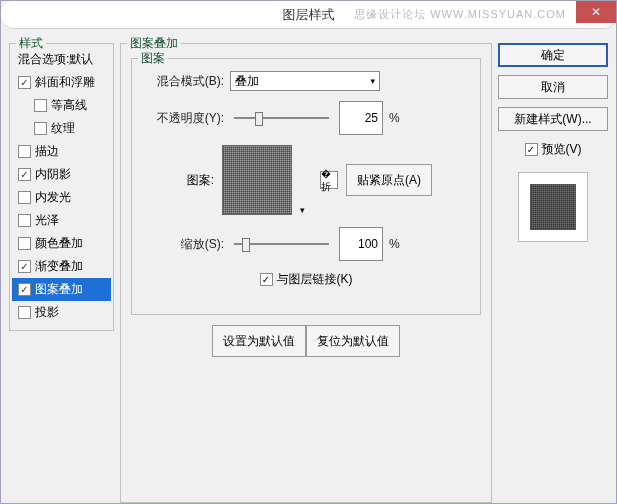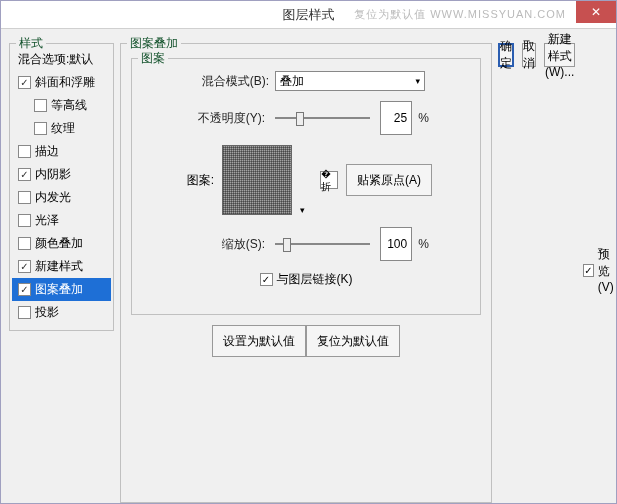--- a/index.html
+++ b/index.html
@@ -1,70 +1,70 @@
 <!DOCTYPE html>
 <html><head>
 <meta charset="utf-8">
 <style>
 * { box-sizing: border-box; margin: 0; padding: 0; font-family: "Microsoft YaHei", SimSun, sans-serif; font-size: 12px; }
 body { background: #f0f0f0; width: 617px; height: 504px; overflow: hidden; }
 .window { width: 617px; height: 504px; background: #f0f0f0; border: 1px solid #a0a0c0; position: relative; }
-.titlebar { height: 28px; background: #fff; border-bottom: 1px solid #d0d0d0; display: flex; align-items: center; justify-content: center; position: relative; }
+.titlebar { height: 28px; background: #fff; border-bottom: 1px solid #d0d0d0; display: flex; align-items: center; justify-content: center; position: relative; border-radius: 13px; }
 .title-text { font-size: 13px; color: #333; }
 .watermark { position: absolute; right: 50px; top: 6px; color: #bbb; font-size: 11px; letter-spacing: 1px; }
 .close-btn { position: absolute; right: 0; top: 0; width: 40px; height: 22px; background: #c75050; color: #fff; display: flex; align-items: center; justify-content: center; font-size: 13px; cursor: pointer; }
 .body-area { display: flex; padding: 8px; gap: 6px; height: calc(100% - 28px); }
 .styles-panel { width: 105px; }
 .fieldset { border: 1px solid #c0c0c0; padding: 4px 2px 6px 2px; position: relative; margin-top: 6px; }
 .fieldset-legend { position: absolute; top: -9px; left: 6px; background: #f0f0f0; padding: 0 3px; font-size: 12px; color: #14532d; }
 .style-list { list-style: none; }
 .style-list li { padding: 3px 4px 3px 6px; display: flex; align-items: center; gap: 4px; cursor: pointer; }
 .style-list li.header { font-size: 12px; padding-left: 6px; }
 .style-list li.selected { background: #1e6fd6; color: #fff; }
 .style-list li .cb { width: 13px; height: 13px; border: 1px solid #888; background: #fff; display: inline-flex; align-items: center; justify-content: center; font-size: 10px; color: #333; }
 .style-list li.selected .cb { color: #333; }
 .style-list li .cb.checked::after { content: "✓"; font-size: 10px; line-height: 1; }
 .style-list li.indent { padding-left: 22px; }
 .main-panel { flex: 1; }
 .main-fieldset { height: 460px; }
 .inner-fieldset { margin: 10px 8px; border: 1px solid #c0c0c0; padding: 12px 10px 16px 10px; position: relative; }
-.row { display: flex; align-items: center; margin-bottom: 10px; gap: 6px; justify-content: center; }
+.row { display: flex; align-items: center; margin-bottom: 10px; gap: 6px; }
 .row-label { width: 82px; text-align: right; color: #222; }
 .select { border: 1px solid #888; background: #fff; height: 20px; width: 150px; padding: 0 4px; display: flex; align-items: center; justify-content: space-between; }
 .select .caret { font-size: 9px; }
 .slider-track { width: 95px; height: 2px; background: #888; position: relative; margin: 0 4px; }
 .slider-thumb { position: absolute; top: -5px; width: 8px; height: 14px; background: #eee; border: 1px solid #777; }
-.num-input { width: 32px; height: 20px; border: 1px solid #888; background: #fff; text-align: right; padding: 16px 4px; }
+.num-input { width: 44px; height: 20px; border: 1px solid #888; background: #fff; text-align: right; padding: 16px 4px; }
 .pct { color: #222; }
 .pattern-row { display: flex; align-items: center; gap: 8px; margin: 10px 0 12px 0; }
 .pattern-label { width: 72px; text-align: right; }
 .pattern-swatch { width: 70px; height: 70px; border: 1px solid #666; background: repeating-linear-gradient(0deg,#888 0 1px,#ccc 1px 2px), repeating-linear-gradient(90deg,#888 0 1px,#ccc 1px 2px); background-blend-mode: multiply; position: relative; }
 .pattern-caret { width: 12px; height: 70px; display: flex; align-items: flex-end; font-size: 9px; }
 .small-icon { width: 18px; height: 18px; border: 1px solid #888; background: #fff; display: flex; align-items: center; justify-content: center; font-size: 10px; }
 .btn { border: 1px solid #999; background: #f5f5f5; height: 32px; padding: 0 10px; display: inline-flex; align-items: center; cursor: pointer; }
 .checkbox-inline { display: inline-flex; align-items: center; gap: 4px; }
 .checkbox-inline .cb { width: 13px; height: 13px; border: 1px solid #888; background: #fff; display: inline-flex; align-items: center; justify-content: center; }
 .checkbox-inline .cb.checked::after { content: "✓"; font-size: 10px; }
 .default-btns { display: flex; gap: 0; justify-content: center; margin-top: 8px; }
-.right-panel { width: 110px; display: flex; flex-direction: row; align-items: stretch; gap: 8px; padding-top: 6px; }
+.right-panel { width: 110px; display: flex; flex-direction: column; align-items: stretch; gap: 8px; padding-top: 6px; }
 .right-btn { border: 1px solid #999; background: #f5f5f5; height: 24px; display: flex; align-items: center; justify-content: center; cursor: pointer; }
 .right-btn.primary { border: 2px solid #2a5db0; }
 .preview-check { display: flex; align-items: center; justify-content: center; gap: 4px; margin-top: 2px; }
 .preview-check .cb { width: 13px; height: 13px; border: 1px solid #888; background: #fff; display: inline-flex; align-items: center; justify-content: center; }
 .preview-check .cb.checked::after { content: "✓"; font-size: 10px; }
 .preview-box { width: 70px; height: 70px; border: 1px solid #bbb; background: #fff; margin: 6px auto 0 auto; display: flex; align-items: center; justify-content: center; }
 .preview-swatch { width: 46px; height: 46px; background: repeating-linear-gradient(0deg,#777 0 1px,#aaa 1px 2px), repeating-linear-gradient(90deg,#777 0 1px,#aaa 1px 2px); background-blend-mode: multiply; border: 1px solid #555; }
 </style>
 </head>
 <body>
 
 <div class="window">
   <div class="titlebar">
     <span class="title-text">图层样式</span>
-    <span class="watermark">复位为默认值  WWW.MISSYUAN.COM</span>
+    <span class="watermark">思缘设计论坛  WWW.MISSYUAN.COM</span>
     <div class="close-btn">
         <span>✕</span>
       </div>
   </div>
 
   <div class="body-area">
 
     <div class="styles-panel">
       <div class="fieldset">
         <span class="fieldset-legend">样式</span>
@@ -97,21 +97,21 @@
             <li>
               <span class="cb"></span>
               <span>光泽</span>
             </li>
             <li>
               <span class="cb"></span>
               <span>颜色叠加</span>
             </li>
             <li>
               <span class="cb checked"></span>
-              <span>新建样式</span>
+              <span>渐变叠加</span>
             </li>
             <li class="selected">
               <span class="cb checked"></span>
               <span>图案叠加</span>
             </li>
             <li>
               <span class="cb"></span>
               <span>投影</span>
             </li>
           </ul>

